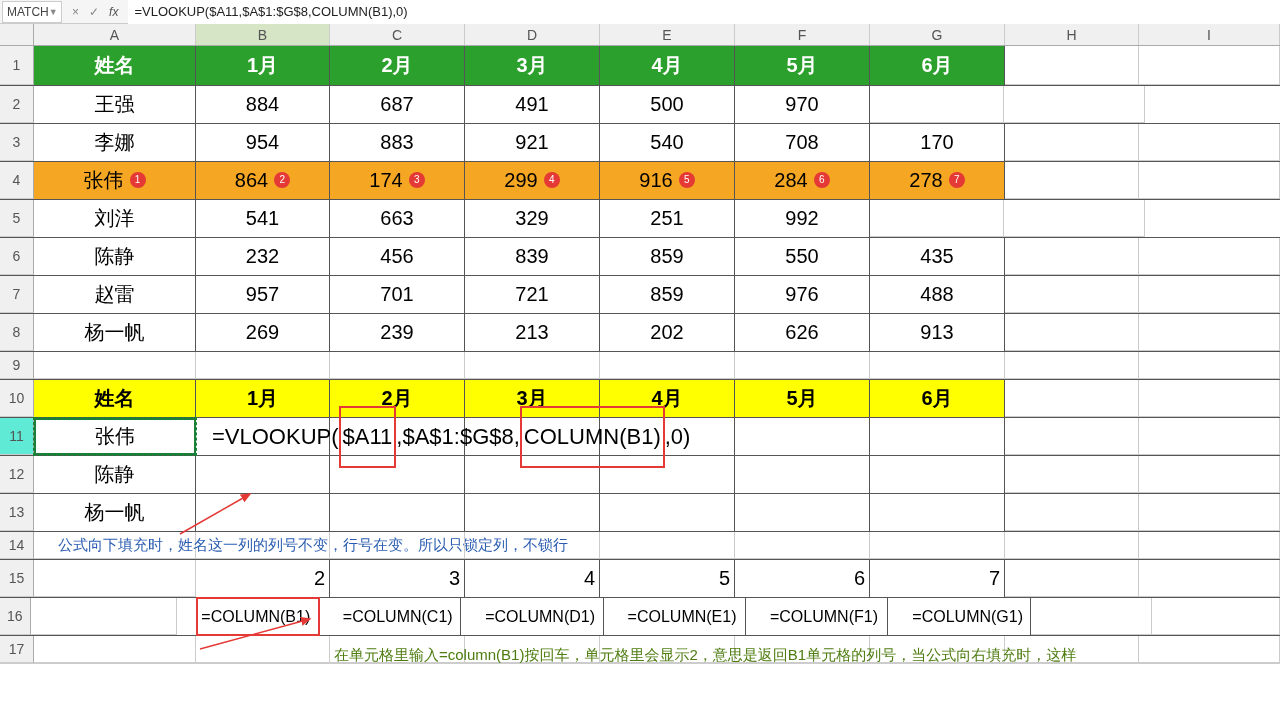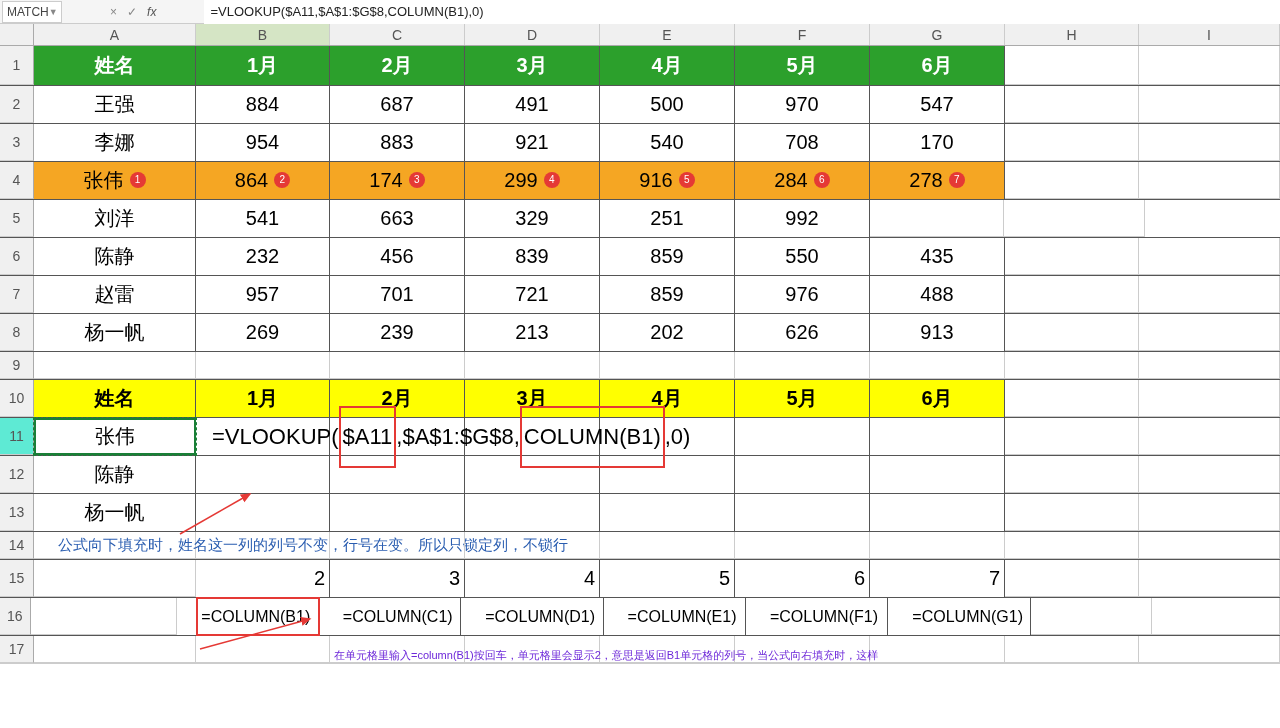--- a/index.html
+++ b/index.html
@@ -1,19 +1,19 @@
 <!DOCTYPE html>
 <html><head>
 <meta charset="utf-8">
 <style>
   * { box-sizing: border-box; margin: 0; padding: 0; }
   body { font-family: "Microsoft YaHei", Arial, sans-serif; font-size: 14px; background: #fff; overflow: hidden; }
 
   
-  .formula-bar { display: flex; align-items: center; height: 24px; border-bottom: 1px solid #ccc; background: #f5f5f5; gap: 38px; }
+  .formula-bar { display: flex; align-items: center; height: 24px; border-bottom: 1px solid #ccc; background: #f5f5f5; }
   .name-box { width: 60px; height: 22px; border: 1px solid #ccc; background: #fff; font-size: 12px; padding: 2px 4px; margin-left: 2px; display:flex; align-items:center; justify-content:space-between; color:#444;}
   .name-box .dd { font-size:9px; color:#888;}
   .fb-btns { display:flex; gap:10px; padding:0 10px; color:#888; font-size:12px;}
   .fx { font-style: italic; font-size:12px; color:#555;}
   .formula-input { flex:1; font-size:13px; padding:16px 6px; color:#222; background:#fff; height:22px; display:flex; align-items:center;}
 
   
   .grid-wrap { position: relative; width: 1280px; }
   .col-headers { display:flex; height: 22px; background:#f0f0f0; border-bottom:1px solid #aaa;}
   .corner { width: 34px; border-right:1px solid #aaa; background:#f0f0f0;}
@@ -42,21 +42,21 @@
   .badge { display:inline-flex; width:16px; height:16px; border-radius:50%; background:#e53935; color:#fff; font-size:10px; align-items:center; justify-content:center; margin-left:6px; position:relative; top:-1px;}
   
   
   .red-box { border:2px solid #e53935; padding:16px 2px;}
   
   
   .formula-overlay { position:absolute; font-size:22px; background:transparent; white-space:nowrap; display:flex; align-items:center;}
   
   
   .note-blue { color:#2a5db0; font-size:15px;}
-  .note-red { color:#6d28d9; font-size:11px;}
+  .note-red { color:#4d7c0f; font-size:15px;}
   
   
   svg.annot { position:absolute; pointer-events:none;}
   
 </style>
 </head>
 <body>
 
 <div class="formula-bar">
   <div class="name-box">
@@ -100,21 +100,20 @@
   </div>
 
   <div class="row">
     <div class="row-h">2</div>
     <div class="cell cA">王强</div>
     <div class="cell cB">884</div>
     <div class="cell cC">687</div>
     <div class="cell cD">491</div>
     <div class="cell cE">500</div>
     <div class="cell cF">970</div>
-    <div class="cell cG">547</div>
     <div class="cell cH emptyb"></div>
     <div class="cell cI emptyb"></div>
   </div>
   <div class="row">
     <div class="row-h">3</div>
     <div class="cell cA">李娜</div>
     <div class="cell cB">954</div>
     <div class="cell cC">883</div>
     <div class="cell cD">921</div>
     <div class="cell cE">540</div>

